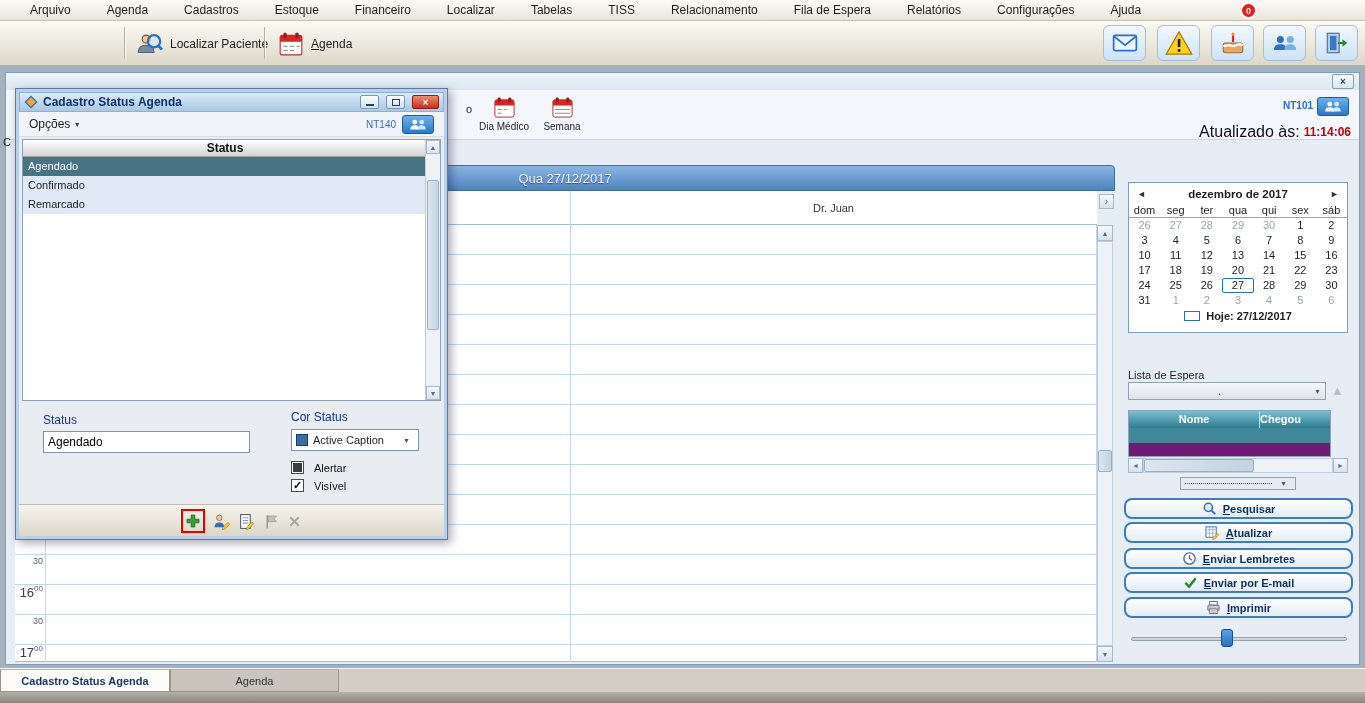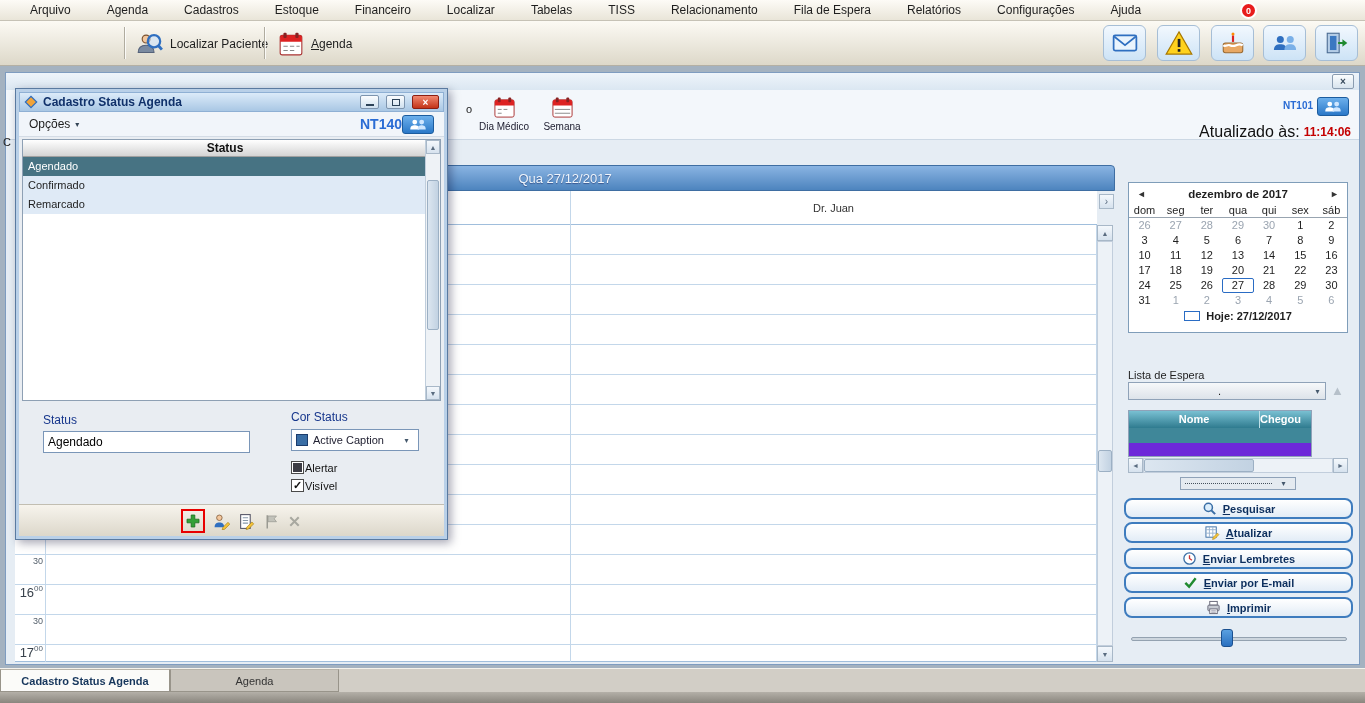--- a/index.html
+++ b/index.html
@@ -54,21 +54,21 @@
 .cday{height:15px;line-height:15px;font-size:11px;cursor:default}
 .cday.muted{color:#9aa4b0}
 .cday.sel{outline:1px solid #2a6cc4;outline-offset:-1px;border-radius:2px}
 .cal-today{display:flex;align-items:center;justify-content:center;gap:6px;margin-top:2px;font-size:11px;font-weight:bold}
 .today-box{width:16px;height:10px;border:1px solid #2a6cc4;background:#fff}
 #le-label{position:absolute;left:1128px;top:369px;font-size:11px}
 #le-combo{position:absolute;left:1128px;top:382px;width:198px;height:18px;border:1px solid #8fa2b8;background:linear-gradient(#f6f8fa,#dde3ea);display:flex;align-items:center}
 #le-combo .val{flex:1;text-align:center;font-size:11px}
 .combo-arrow{width:15px;text-align:center;font-size:8px;color:#45586c}
 #collapse-tri{position:absolute;left:1331px;top:383px;font-size:13px;color:#b6c0ca}
-#wtable{position:absolute;left:1128px;top:410px;width:184px;height:47px;border:1px solid #8fa2b8;background:#6d28d9}
+#wtable{position:absolute;left:1128px;top:410px;width:203px;height:47px;border:1px solid #8fa2b8;background:#701a75}
 .wt-hdr{height:17px;display:flex;background:linear-gradient(#79c0d2,#2f7b8f);color:#fff;font-weight:bold;font-size:11px}
 .wt-hdr .c1{flex:0 0 131px;text-align:center;line-height:17px;border-right:1px solid #bfe0e8}
 .wt-hdr .c2{flex:1;text-align:left;line-height:17px}
 .wt-row-sel{height:15px;background:#3f8799}
 #dotcombo{position:absolute;left:1180px;top:477px;width:116px;height:13px;border:1px solid #8fa2b8;background:#e4eaf0;display:flex;align-items:center;padding:0 4px;gap:4px}
 #dotcombo .dots{flex:1;border-bottom:1px dotted #44505c;height:1px}
 .rp-btn{position:absolute;left:1124px;width:229px;height:21px;border:2px solid #3e7cbe;border-radius:8px;background:linear-gradient(#ffffff,#e2ecf6);display:flex;align-items:center;justify-content:center;gap:6px;font-weight:bold;font-size:11px;color:#0d2f5e;cursor:default}
 .fl{display:inline-block}
 .fl::first-letter{text-decoration:underline}
 #sl-track{position:absolute;left:1131px;top:637px;width:216px;height:4px;background:#cdd6de;border:1px solid #94a2b0;border-radius:2px}
@@ -76,34 +76,34 @@
 
 #dlg{position:absolute;left:15px;top:88px;width:433px;height:452px;background:#b9d0e8;border:1px solid #5a7aa0;box-shadow:3px 3px 9px rgba(0,0,40,.35);z-index:10}
 .d-title{position:absolute;left:3px;top:3px;width:425px;height:20px;background:linear-gradient(#dcebf9,#a9c7e4);display:flex;align-items:center;gap:5px;padding:0 4px;border:1px solid #8fb0d4}
 .d-title-text{flex:1;font-size:12px;font-weight:bold;color:#10316a}
 .d-cap{width:19px;height:14px;margin-left:2px;border:1px solid #7d94ae;border-radius:2px;background:linear-gradient(#fcfdfe,#cfe0ef);display:flex;align-items:center;justify-content:center;font-size:10px;color:#2c4258}
 .glyph-min{width:8px;height:2px;background:#2c4258;margin-top:6px}
 .glyph-max{width:8px;height:7px;border:1px solid #2c4258}
 .d-cap.close{width:27px;background:linear-gradient(#f2886f,#c33318);border-color:#8c1e12;color:#fff;font-weight:bold}
 .d-menu{position:absolute;left:3px;top:23px;width:425px;height:25px;background:#f1f5fa;border-bottom:1px solid #d4dce6;display:flex;align-items:center;padding:0 10px;font-size:12px}
 .d-menu .arr{font-size:8px;margin-left:5px;color:#345}
-#nt140{margin-left:auto;font-size:14px;font-weight:bold;color:#2a6cd4;}
+#nt140{margin-left:auto;font-size:10px;font-weight:normal;color:#2a6cd4;margin-right:6px}
 .d-body{position:absolute;left:3px;top:48px;width:425px;height:399px;background:#e9edf2}
 .d-list{position:absolute;left:3px;top:2px;width:419px;height:262px;border:1px solid #8ea0b4;background:#fff}
 .d-list-hdr{width:404px;height:17px;background:linear-gradient(#ffffff,#d4d4d4);border-bottom:1px solid #a0a0a0;text-align:center;font-weight:bold;font-size:12px;line-height:16px;color:#111}
 .srow{width:404px;height:19px;line-height:19px;padding-left:5px;font-size:11px}
 .srow.alt{background:#dfeaf6}
 .srow.sel{background:#477383;color:#fff}
 .d-scroll{position:absolute;right:0;top:0;width:15px;height:260px;background:#eef2f6;border-left:1px solid #c0cedc}
 .d-lbl{position:absolute;color:#16368c;font-size:12px}
 #status-input{position:absolute;left:24px;top:294px;width:207px;height:22px;border:1px solid #7a96b8;background:#fff;font-size:12px;padding:0 4px;font-family:"Liberation Sans",sans-serif}
 #cor-combo{position:absolute;left:272px;top:292px;width:128px;height:22px;border:1px solid #7a96b8;background:#fff;display:flex;align-items:center;gap:5px;padding:0 4px}
 #cor-swatch{width:12px;height:12px;background:#3a6ea5;border:1px solid #1c3c6c}
 #cor-combo .val{flex:1;font-size:11px;color:#223}
-.cbrow{position:absolute;display:flex;align-items:center;gap:1px;font-size:11px;color:#111}
+.cbrow{position:absolute;display:flex;align-items:center;gap:10px;font-size:11px;color:#111}
 .cb{width:13px;height:13px;border:1px solid #4a4a4a;background:#fff;display:flex;align-items:center;justify-content:center}
 .fillsq{width:9px;height:9px;background:#3c3c44}
 .ck{font-size:11px;font-weight:bold;line-height:1;color:#111}
 .d-toolbar{position:absolute;left:0;top:367px;width:425px;height:32px;background:linear-gradient(#f7f4ed,#dcd7ca);border-top:1px solid #c2beb2}
 .hl{position:absolute;left:162px;top:4px;width:24px;height:24px;border:2px solid #e80000;display:flex;align-items:center;justify-content:center}
 .d-ticon{position:absolute;top:7px;width:18px;height:18px;display:flex;align-items:center;justify-content:center}
 
 #tabs{position:absolute;left:0;top:668px;width:1365px;height:24px;background:#d2cec6;border-top:1px solid #f4f2ec;z-index:4}
 .tab{position:absolute;top:0;height:23px;display:flex;align-items:center;justify-content:center;font-size:11px;border:1px solid #98948a;border-top:1px solid #b8b4aa}
 .tab.active{left:0;width:170px;background:#fbfbf9;font-weight:bold;color:#16365c}

